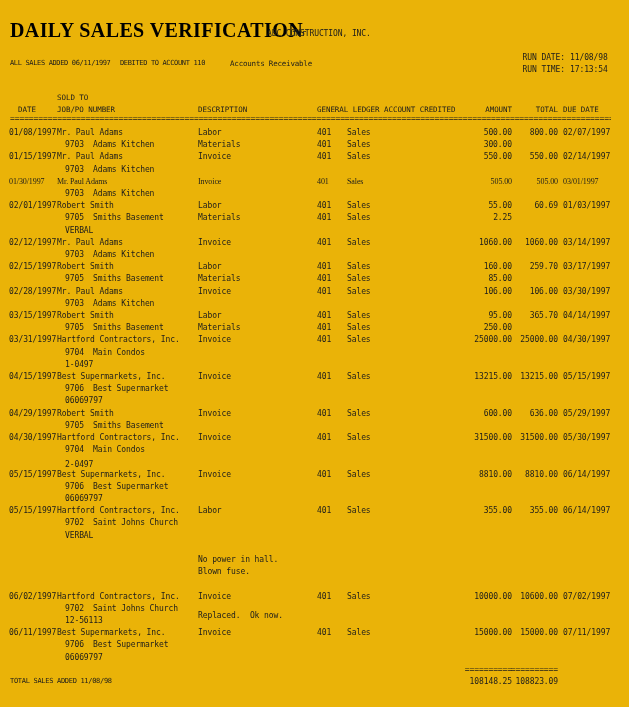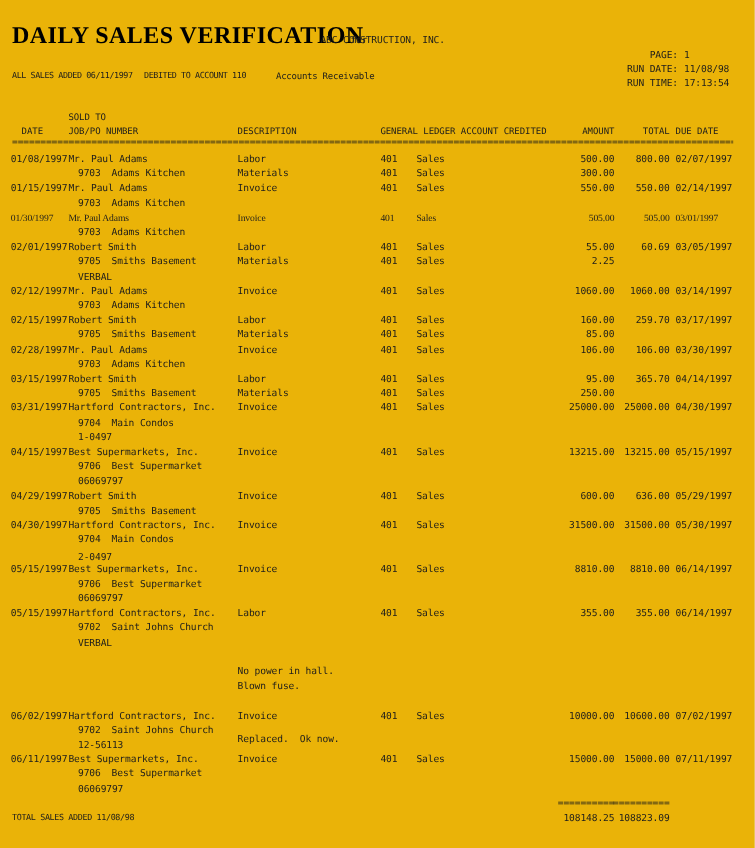--- a/index.html
+++ b/index.html
@@ -56,24 +56,20 @@
 </style>
 </head>
 <body>
 
 <div class="page">
 
   <span class="abs title">DAILY SALES VERIFICATION</span>
   <span class="abs t-for">for</span>
   <span class="abs t-company">ABC CONSTRUCTION, INC.</span>
 
-  <div class="info-line il-0">
-    <span class="info-label">PAGE:</span>
-    <span class="info-value">1</span>
-  </div>
   <div class="info-line il-1">
     <span class="info-label">RUN DATE:</span>
     <span class="info-value">11/08/98</span>
   </div>
   <div class="info-line il-2">
     <span class="info-label">RUN TIME:</span>
     <span class="info-value">17:13:54</span>
   </div>
 
   <span class="abs mono-small sub-1">ALL SALES ADDED 06/11/1997</span>
@@ -139,21 +135,21 @@
         <span class="c-jobname">Adams Kitchen</span>
       </div>
       <div class="line" style="top: 201.2px;">
         <span class="c-date">02/01/1997</span>
         <span class="c-name">Robert Smith</span>
         <span class="c-desc">Labor</span>
         <span class="c-gl">401</span>
         <span class="c-gln">Sales</span>
         <span class="c-amt">55.00</span>
         <span class="c-tot">60.69</span>
-        <span class="c-due">03/05/1997</span>
+        <span class="c-due">01/03/1997</span>
       </div>
       <div class="line" style="top: 213.4px;">
         <span class="c-jobno">9705</span>
         <span class="c-jobname">Smiths Basement</span>
         <span class="c-desc">Materials</span>
         <span class="c-gl">401</span>
         <span class="c-gln">Sales</span>
         <span class="c-amt">2.25</span>
       </div>
       <div class="line" style="top: 225.6px;">

